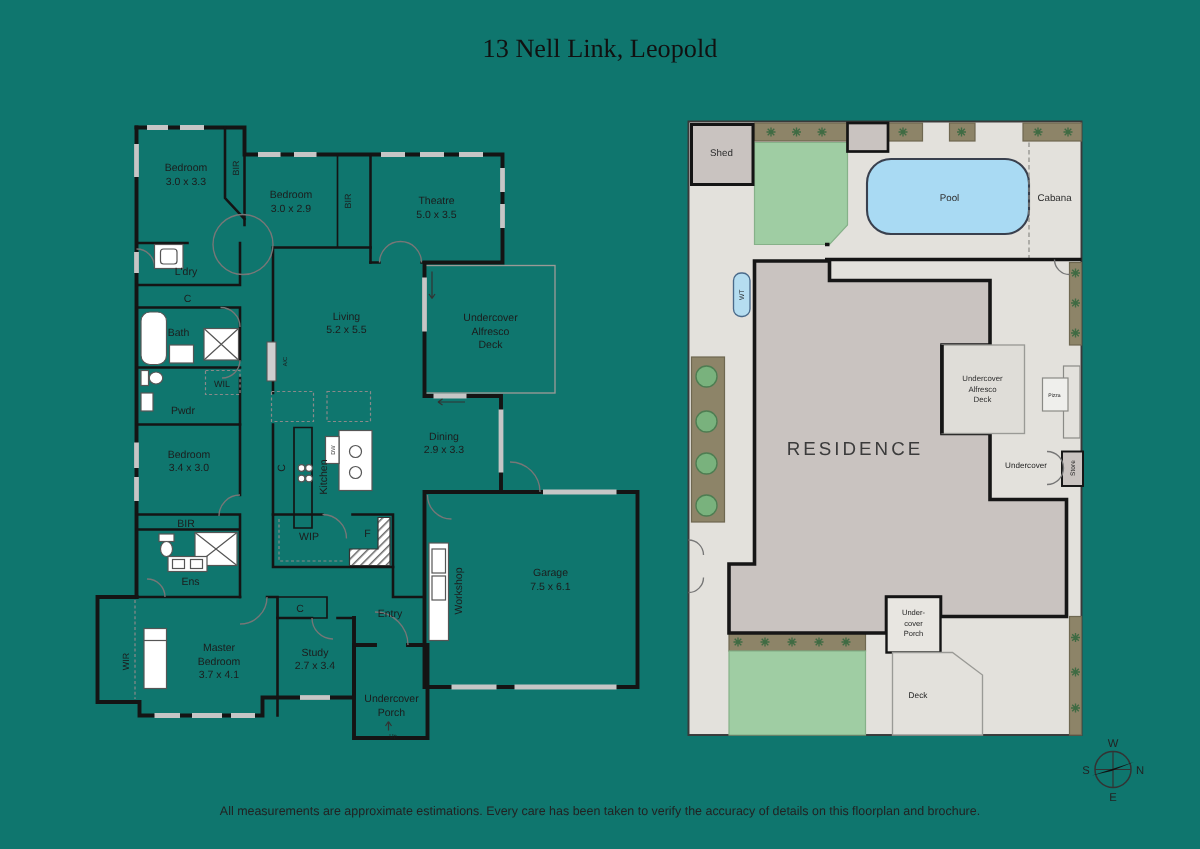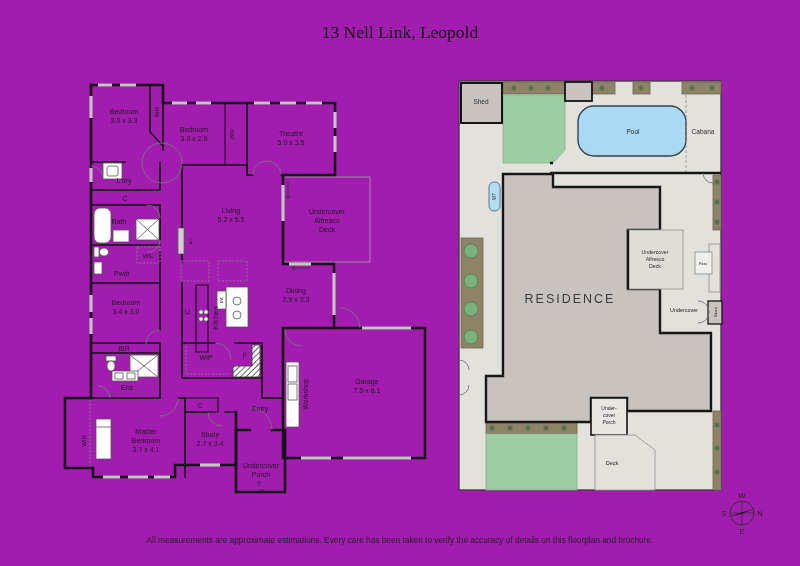--- a/index.html
+++ b/index.html
@@ -1,16 +1,16 @@
 <!DOCTYPE html>
 <html><head>
 <meta charset="utf-8">
 <style>
   html,body{margin:0;padding:0;background:#ffffff;}
-  .page{position:relative;width:800px;height:566px;background:#a21caf;overflow:hidden;
+  .page{position:relative;width:800px;height:566px;background:#0f766e;overflow:hidden;
         font-family:"Liberation Sans",sans-serif;}
   svg{display:block}
   svg text{font-family:"Liberation Sans",sans-serif;fill:#1c1c1c;}
   text.title{font-family:"Liberation Serif",serif;font-size:17.5px;fill:#111;}
   text.rm{font-size:7px;}
   text.sm{font-size:6px;}
   text.tiny{font-size:3.8px;}
   text.site{font-size:6.5px;fill:#2e2e2e;}
   text.site-sm{font-size:5.2px;fill:#2e2e2e;}
   text.res{font-size:12.5px;letter-spacing:2px;fill:#3b3b3b;}

